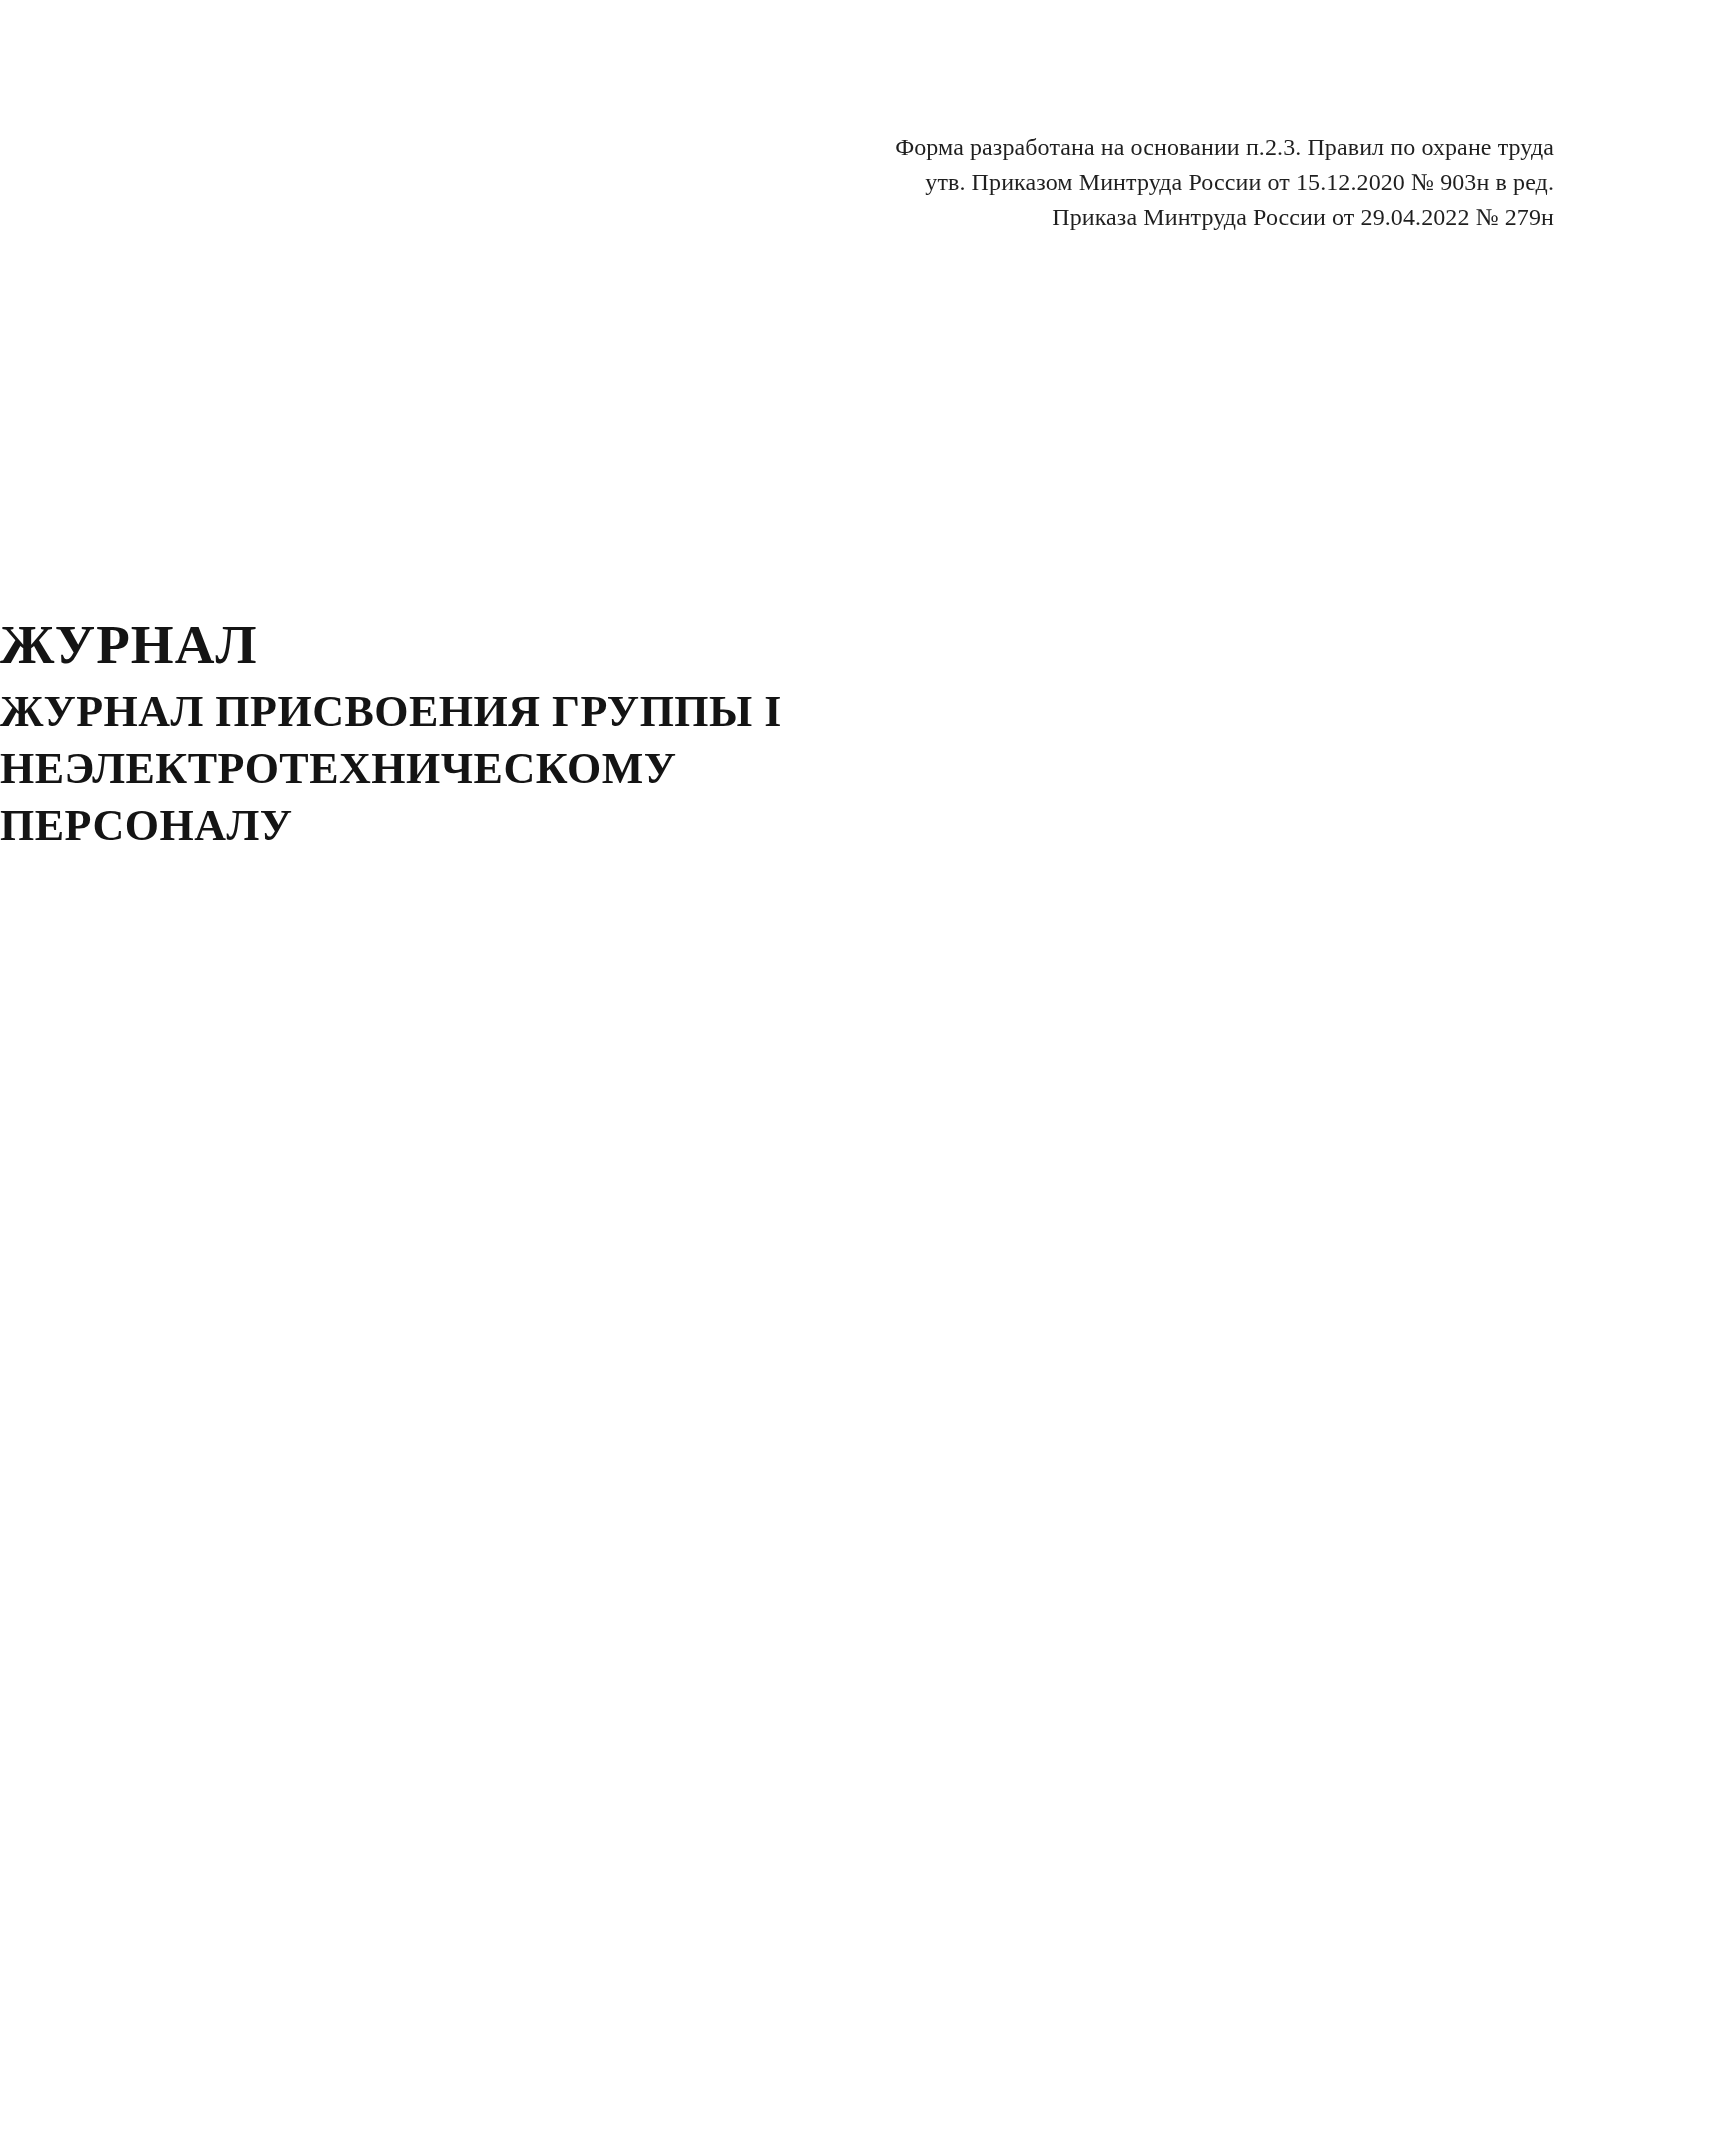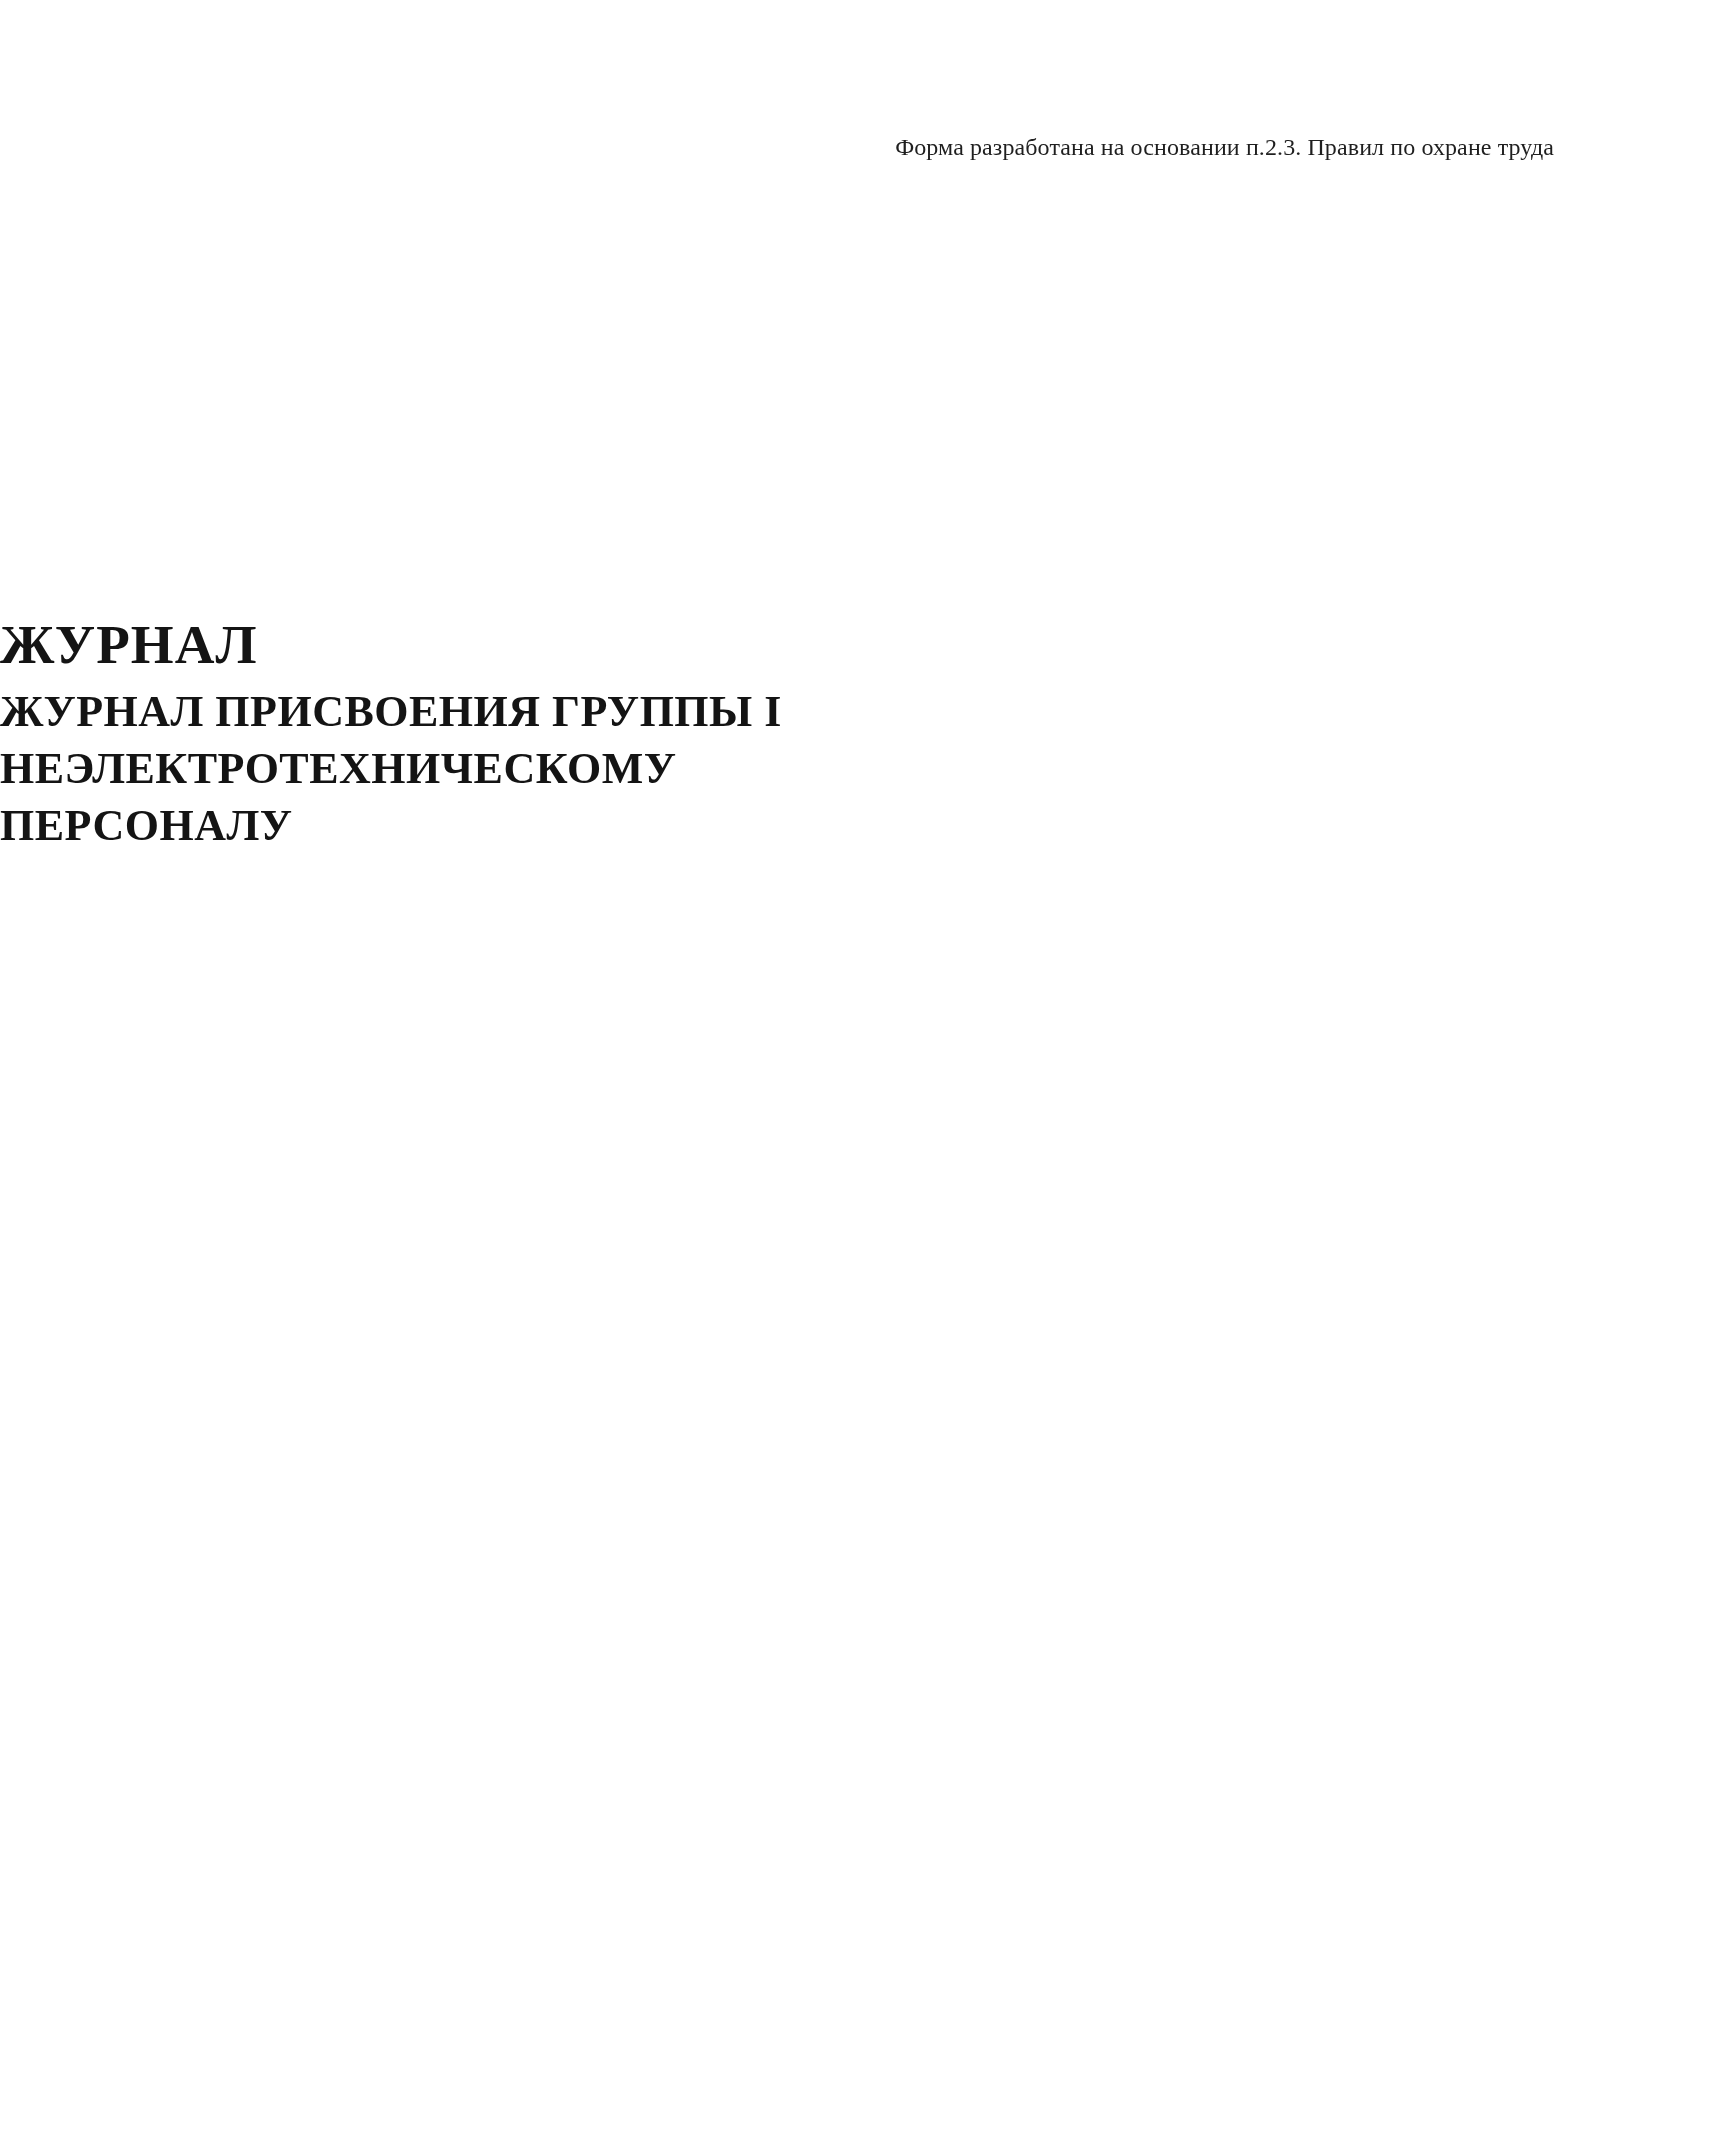--- a/index.html
+++ b/index.html
@@ -66,20 +66,22 @@
     white-space: nowrap;
   }
 </style>
 </head>
 <body>
 
 <div class="page">
 
   <div class="legal-note">
     <span class="line">Форма разработана на основании п.2.3. Правил по охране труда</span>
+    <span class="line">утв. Приказом Минтруда России от 15.12.2020 № 903н в ред.</span>
+    <span class="line">Приказа Минтруда России от 29.04.2022 № 279н</span>
   </div>
 
   <div class="title-block">
     <div class="title-main">ЖУРНАЛ</div>
     <div class="title-sub">
       <span class="line">ЖУРНАЛ ПРИСВОЕНИЯ ГРУППЫ I</span>
       <span class="line">НЕЭЛЕКТРОТЕХНИЧЕСКОМУ</span>
       <span class="line">ПЕРСОНАЛУ</span>
     </div>
   </div>

